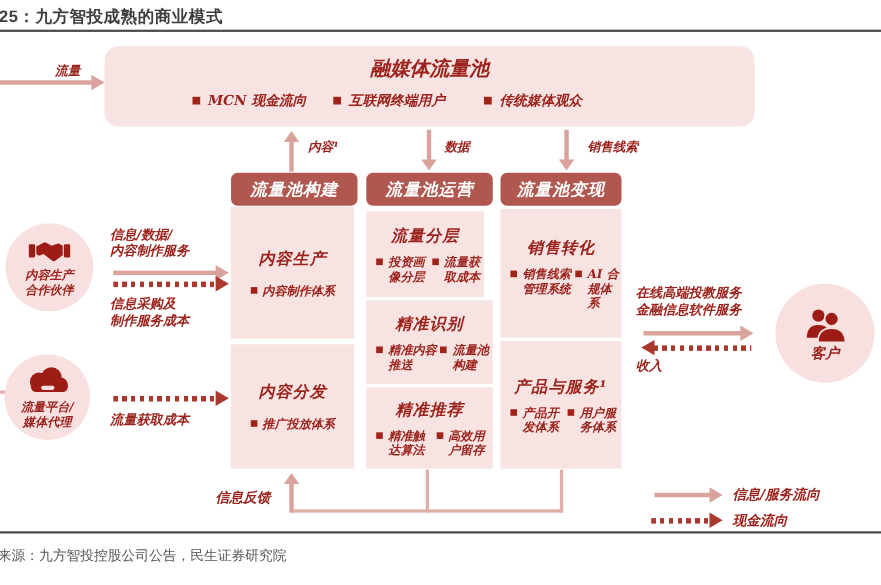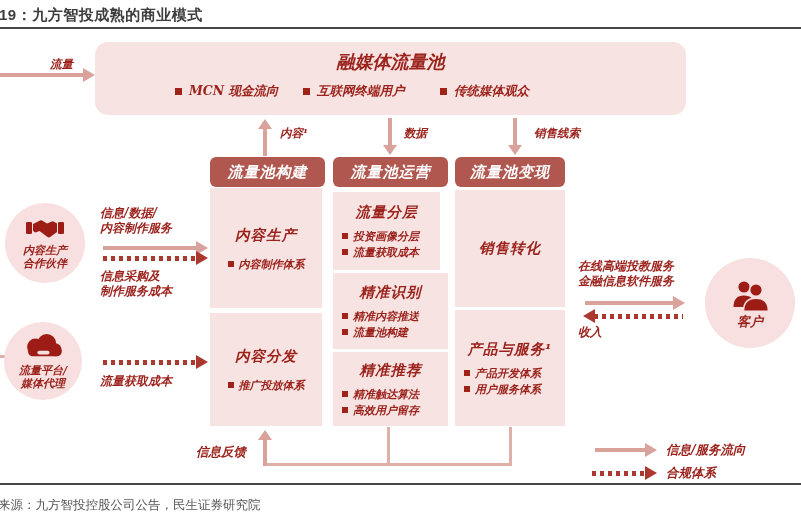--- a/index.html
+++ b/index.html
@@ -26,21 +26,21 @@
 
   
   .chead { position:absolute; height:30px; background:#b0584f; border-radius:6px; color:#fff;
            display:flex; align-items:center; justify-content:center; font-size:15px; letter-spacing:1px; }
   .chead.rs { color:#fff; }
 
   
   .cbox { position:absolute; background:#f7e3e1; display:flex; flex-direction:column; align-items:center; justify-content:center; gap:8px; }
   .cbox.roomy { gap:13px; }
   .btitle { font-size:14.5px; letter-spacing:1px; }
-  .blist { display:flex; flex-direction:column; gap:3px; align-self:center; }
+  .blist { display:flex; flex-direction:row; gap:3px; align-self:center; }
   .blist.leftalign { align-self:flex-start; margin-left:9px; }
   .brow { display:flex; align-items:flex-start; font-size:11px; line-height:13px; }
   .brow .bt { max-width:86px; }
 
   
   .circle { position:absolute; border-radius:50%; background:#f7e0df; display:flex; flex-direction:column; align-items:center; justify-content:center; }
   .cname { font-size:11px; line-height:13px; text-align:center; }
   .circle svg { margin-bottom:3px; }
 
   
@@ -66,21 +66,21 @@
   .line { position:absolute; background:#dfafa9; }
 
   .lab { position:absolute; text-align:left; font-size:12px; line-height:15px; }
   .lab.sm { font-size:11.5px; white-space:nowrap; text-align:right; }
 </style>
 </head>
 <body>
 
 <div class="stage">
 
-  <div class="fig-title">19：九方智投成熟的商业模式</div>
+  <div class="fig-title">25：九方智投成熟的商业模式</div>
   <div class="rule top"></div>
 
   <div class="pool">
     <div class="pool-title rs">融媒体流量池</div>
     <span class="pitem rs" style="left:80px">
       <i class="sq"></i>
       <span>MCN 现金流向</span>
     </span>
     <span class="pitem rs" style="left:208px">
       <i class="sq"></i>
@@ -175,20 +175,30 @@
       </div>
       <div class="brow rs">
         <i class="sq small"></i>
         <span class="bt">高效用户留存</span>
       </div>
     </div>
   </div>
 
   <div class="cbox" style="left:455px;top:190px;width:110px;height:117px">
     <div class="btitle rs">销售转化</div>
+    <div class="blist leftalign">
+      <div class="brow rs">
+        <i class="sq small"></i>
+        <span class="bt">销售线索管理系统</span>
+      </div>
+      <div class="brow rs">
+        <i class="sq small"></i>
+        <span class="bt">AI 合规体系</span>
+      </div>
+    </div>
   </div>
   <div class="cbox" style="left:455px;top:310px;width:110px;height:116px">
     <div class="btitle rs">产品与服务¹</div>
     <div class="blist leftalign">
       <div class="brow rs">
         <i class="sq small"></i>
         <span class="bt">产品开发体系</span>
       </div>
       <div class="brow rs">
         <i class="sq small"></i>
@@ -285,18 +295,18 @@
 
   <div class="har" style="left:595px;top:443px;width:62px">
     <div class="sh"></div>
     <div class="hd"></div>
   </div>
   <div class="lab sm rs" style="left:666px;top:442px;font-size:12.5px">信息/服务流向</div>
   <div class="har dash" style="left:592px;top:466px;width:65px">
     <div class="sh"></div>
     <div class="hd"></div>
   </div>
-  <div class="lab sm rs" style="left:666px;top:465px;font-size:12.5px">合规体系</div>
+  <div class="lab sm rs" style="left:666px;top:465px;font-size:12.5px">现金流向</div>
 
   <div class="rule bottom"></div>
   <div class="source">来源：九方智投控股公司公告，民生证券研究院</div>
 
 </div>
 
 </body></html>

